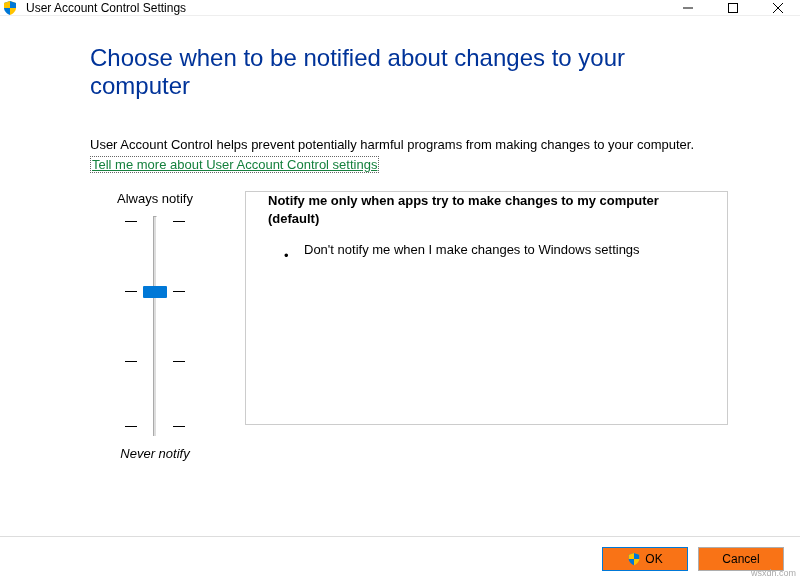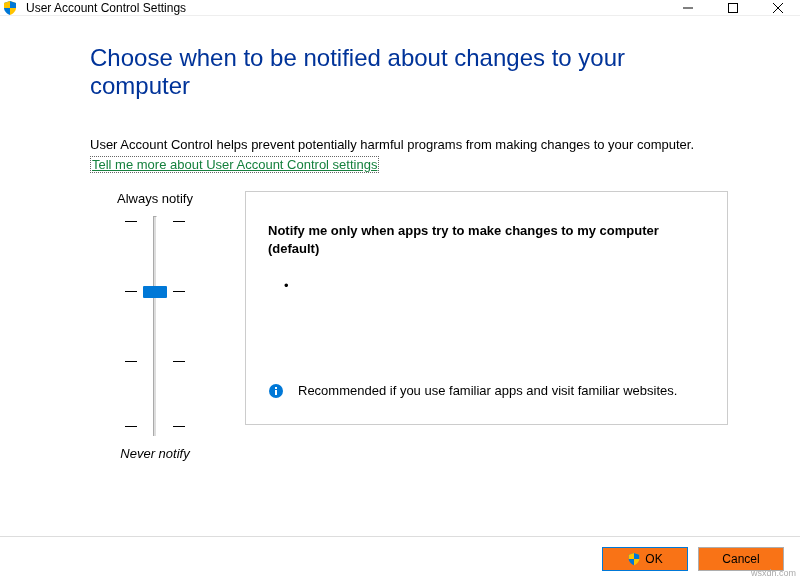--- a/index.html
+++ b/index.html
@@ -21,21 +21,21 @@
     .slider-col { width: 130px; display: flex; flex-direction: column; align-items: center; }
     .slider-label-top { font-size: 13px; margin-bottom: 10px; }
     .slider-label-bottom { font-size: 13px; margin-top: 10px; font-style: italic; }
     .slider-track-wrap { position: relative; width: 60px; height: 220px; display: flex; justify-content: center; }
     .slider-track { width: 4px; height: 100%; background: #ddd; border-left: 1px solid #aaa; border-top: 1px solid #aaa; border-right: 1px solid #fff; }
     .tick-group { position: absolute; width: 60px; display: flex; justify-content: space-between; align-items: center; }
     .tick-group .dash { width: 12px; height: 1px; background: #000; }
     .t0 { top: 5px; } .t1 { top: 75px; } .t2 { top: 145px; } .t3 { top: 210px; }
     .thumb { position: absolute; width: 24px; height: 12px; background: #0078d7; top: 70px; left: 18px; border-radius: 1px; }
     
-    .detail-box { flex: 1; border: 1px solid #ccc; padding: 30px 22px; margin-left: 25px; height: 234px; position: relative; }
+    .detail-box { flex: 1; border: 1px solid #ccc; padding: 0 22px; margin-left: 25px; height: 234px; position: relative; }
     .detail-title { font-weight: 700; font-size: 13px; line-height: 1.4; margin-bottom: 12px; }
     .bullet-row { display: flex; align-items: flex-start; margin-left: 16px; margin-bottom: 8px; font-size: 13px; line-height: 1.4; }
     .bullet-dot { width: 6px; margin-right: 14px; margin-top: 6px; }
     .rec-row { position: absolute; bottom: 20px; left: 22px; right: 22px; display: flex; align-items: flex-start; font-size: 13px; line-height: 1.4; }
     .info-icon { margin-right: 14px; margin-top: 1px; flex-shrink: 0; }
     
     .footer { position: absolute; bottom: 0; left: 0; right: 0; height: 44px; border-top: 1px solid #ddd; display: flex; justify-content: flex-end; align-items: center; padding-right: 16px; gap: 10px; }
     .btn { min-width: 86px; height: 24px; border: 1px solid #adadad; background: #f97316; font-size: 12px; font-family: inherit; cursor: default; display: inline-flex; align-items: center; justify-content: center; gap: 4px; padding: 0 10px; }
     .btn.primary { border: 1px solid #0078d7; }
     .btn .shield { width: 14px; height: 14px; }
@@ -103,30 +103,21 @@
           </div>
         <div class="thumb"></div>
       </div>
       <div class="slider-label-bottom">Never notify</div>
     </div>
 
     <div class="detail-box">
       <div class="detail-title">Notify me only when apps try to make changes to my computer (default)</div>
       <div class="bullet-row">
         <span class="bullet-dot">•</span>
-      </div>
-      <div class="rec-row">
-        <span class="info-icon">
-          <svg width="16" height="16" viewBox="0 0 16 16">
-              <circle cx="8" cy="8" r="7" fill="#0078d7"></circle>
-              <rect x="7" y="7" width="2" height="5" fill="#fff"></rect>
-              <rect x="7" y="4" width="2" height="2" fill="#fff"></rect>
-            </svg>
-        </span>
-        <span>Recommended if you use familiar apps and visit familiar websites.</span>
+        <span>Don't notify me when I make changes to Windows settings</span>
       </div>
     </div>
   </div>
 </div>
 
 <div class="footer">
   <button class="btn primary">
     <span class="shield">
       <svg viewBox="0 0 16 16" width="14" height="14">
         <path d="M8 1 L14 3 V8 C14 11 11 14 8 15 V1 Z" fill="#ffc400"></path>

